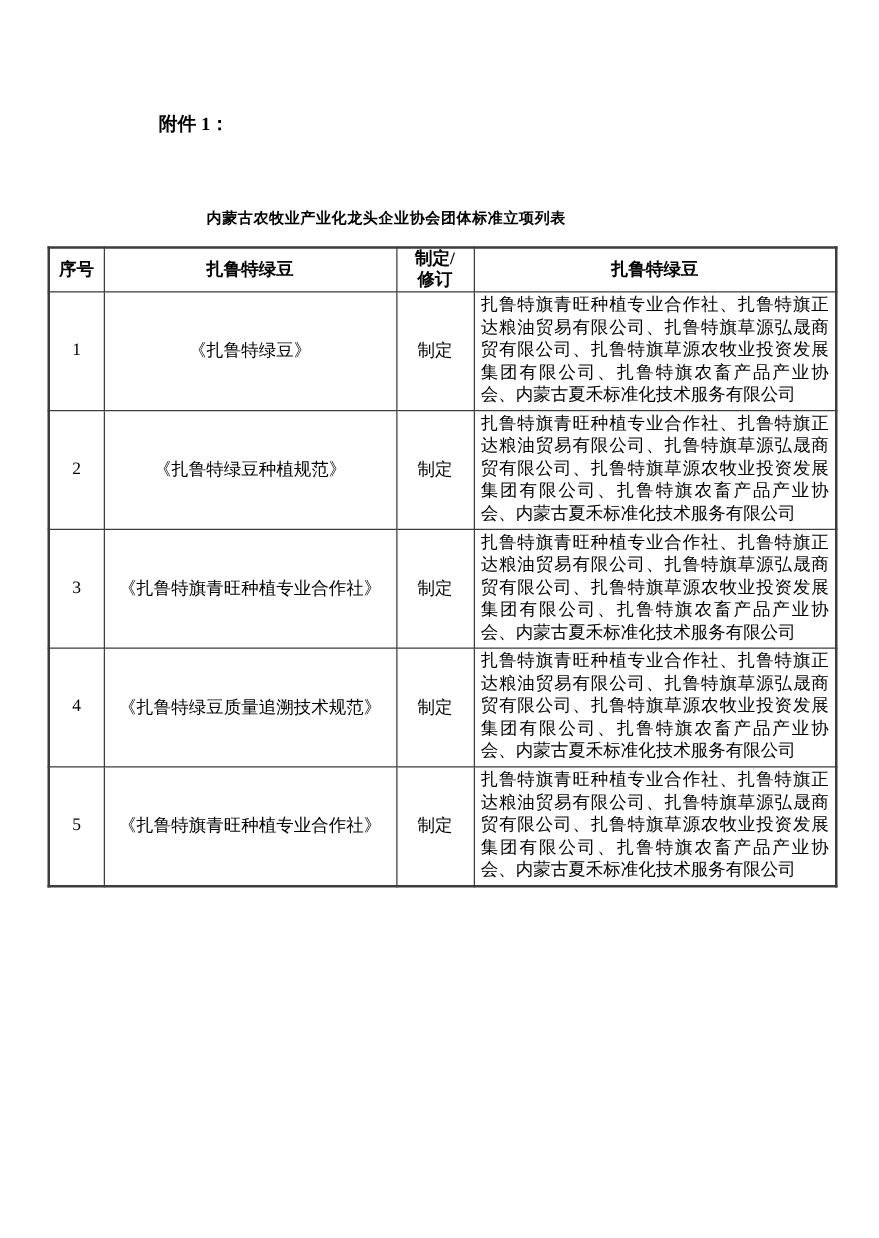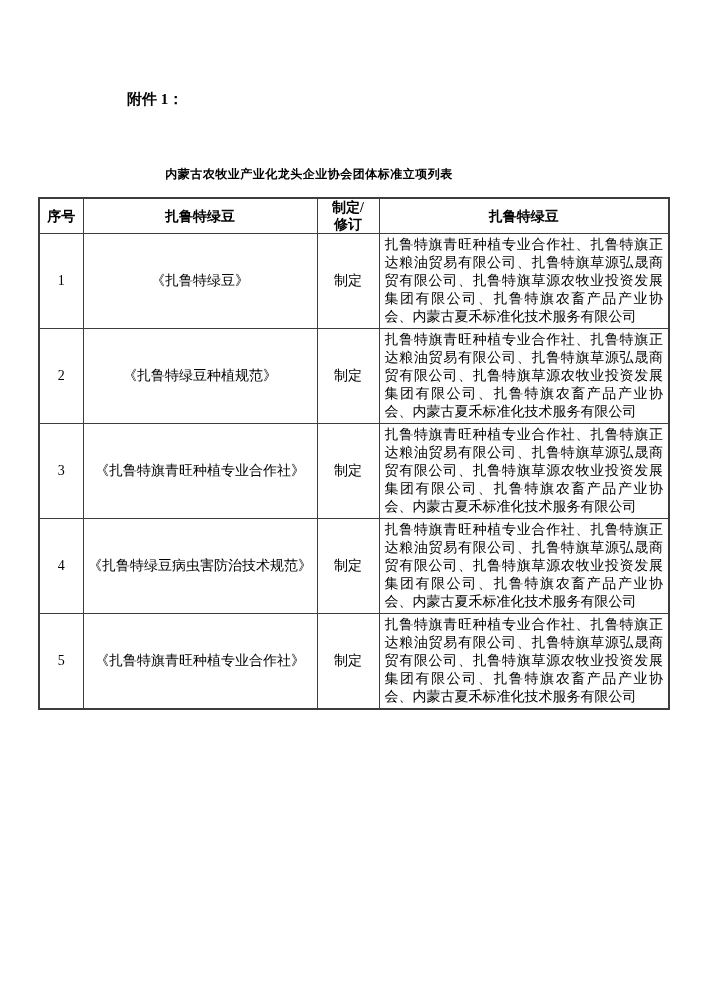--- a/index.html
+++ b/index.html
@@ -102,21 +102,21 @@
           <td class="td-drafters">扎鲁特旗青旺种植专业合作社、扎鲁特旗正达粮油贸易有限公司、扎鲁特旗草源弘晟商贸有限公司、扎鲁特旗草源农牧业投资发展集团有限公司、扎鲁特旗农畜产品产业协会、内蒙古夏禾标准化技术服务有限公司</td>
         </tr>
         <tr>
           <td class="td-no">3</td>
           <td class="td-name">《扎鲁特旗青旺种植专业合作社》</td>
           <td class="td-action">制定</td>
           <td class="td-drafters">扎鲁特旗青旺种植专业合作社、扎鲁特旗正达粮油贸易有限公司、扎鲁特旗草源弘晟商贸有限公司、扎鲁特旗草源农牧业投资发展集团有限公司、扎鲁特旗农畜产品产业协会、内蒙古夏禾标准化技术服务有限公司</td>
         </tr>
         <tr>
           <td class="td-no">4</td>
-          <td class="td-name">《扎鲁特绿豆病虫害防治技术规范》</td>
+          <td class="td-name">《扎鲁特绿豆质量追溯技术规范》</td>
           <td class="td-action">制定</td>
           <td class="td-drafters">扎鲁特旗青旺种植专业合作社、扎鲁特旗正达粮油贸易有限公司、扎鲁特旗草源弘晟商贸有限公司、扎鲁特旗草源农牧业投资发展集团有限公司、扎鲁特旗农畜产品产业协会、内蒙古夏禾标准化技术服务有限公司</td>
         </tr>
         <tr>
           <td class="td-no">5</td>
           <td class="td-name">《扎鲁特旗青旺种植专业合作社》</td>
           <td class="td-action">制定</td>
           <td class="td-drafters">扎鲁特旗青旺种植专业合作社、扎鲁特旗正达粮油贸易有限公司、扎鲁特旗草源弘晟商贸有限公司、扎鲁特旗草源农牧业投资发展集团有限公司、扎鲁特旗农畜产品产业协会、内蒙古夏禾标准化技术服务有限公司</td>
         </tr>
       </tbody>

